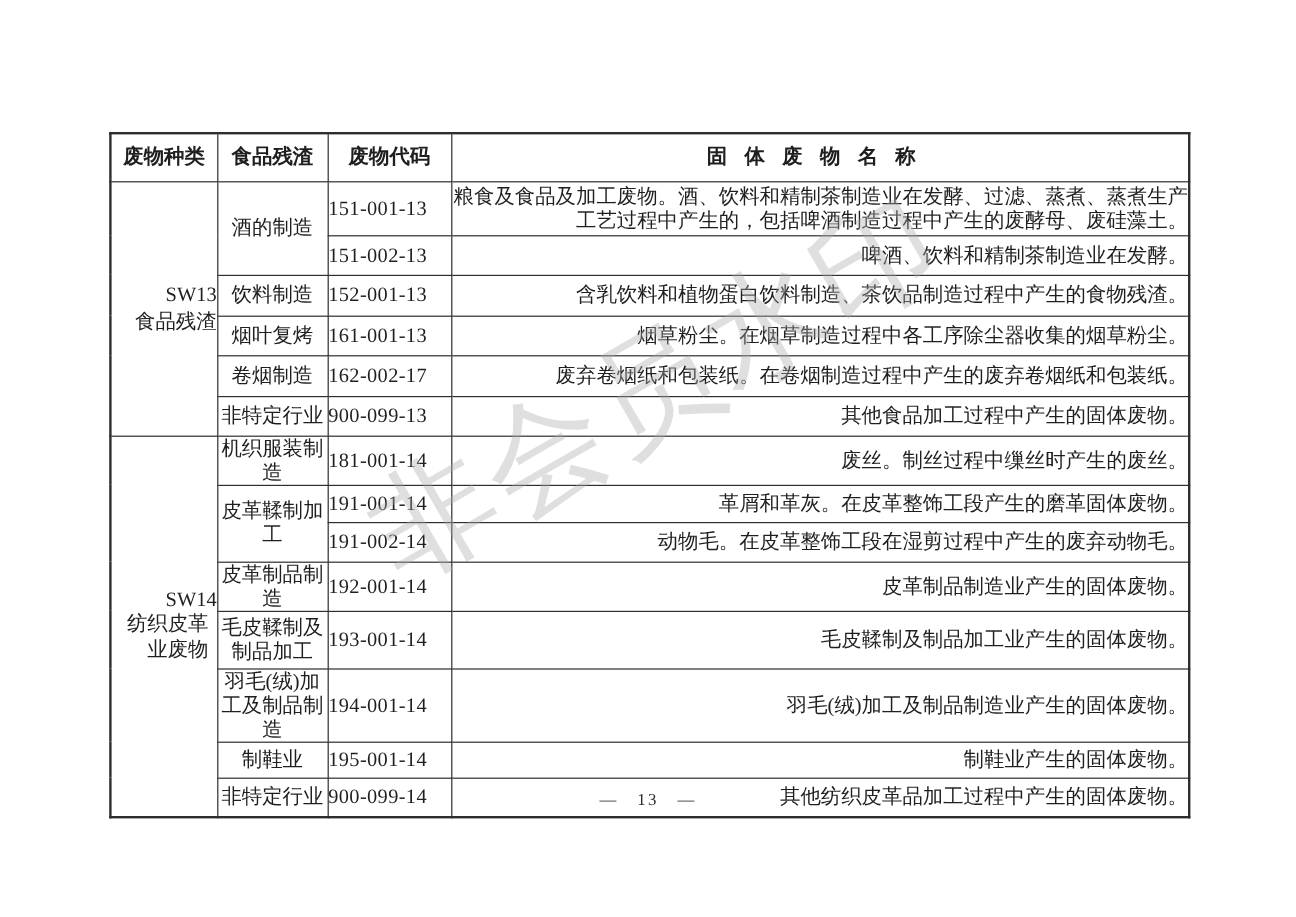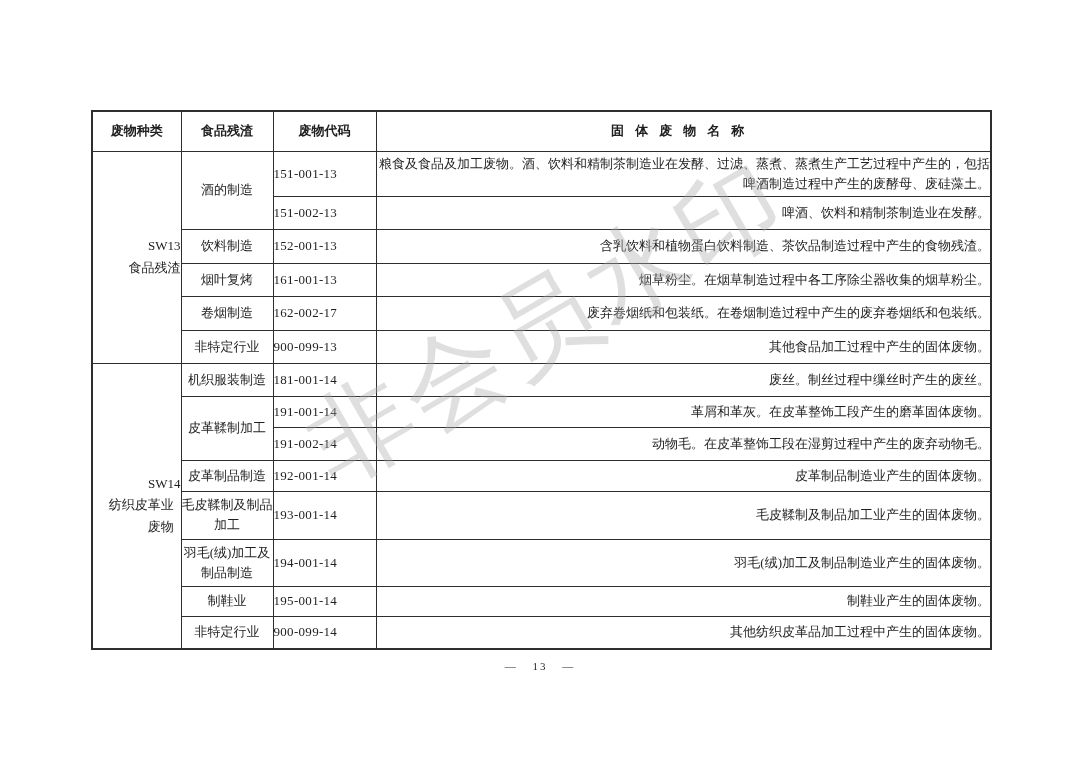--- a/index.html
+++ b/index.html
@@ -34,21 +34,21 @@
     left:91px;top:110px;
     width:899px;
     border-collapse:collapse;
     table-layout:fixed;
     border:2px solid #2e2e2e;
     z-index:1;
   }
   table.waste th, table.waste td{
     border:1px solid #2e2e2e;
     vertical-align:middle;
-    font-size:13px;
+    font-size:17px;
     line-height:20px;
     padding:0;
   }
   th.hdr{
     font-weight:bold;
     font-size:14.5px;
     text-align:center;
   }
   th.hdr-name{
     letter-spacing:0.85em;
@@ -74,21 +74,21 @@
     text-align:right;
     font-size:13.5px;
     padding:2px 4px 2px 5px;
     line-height:20px;
   }
 
   .page-number{
     position:absolute;
     left:0;top:660px;width:1080px;
     text-align:center;
-    font-size:11px;
+    font-size:14px;
     color:#2a2a2a;
     letter-spacing:2px;
     word-spacing:10px;
   }
 </style>
 </head>
 <body>
 
 <div class="page">
 

